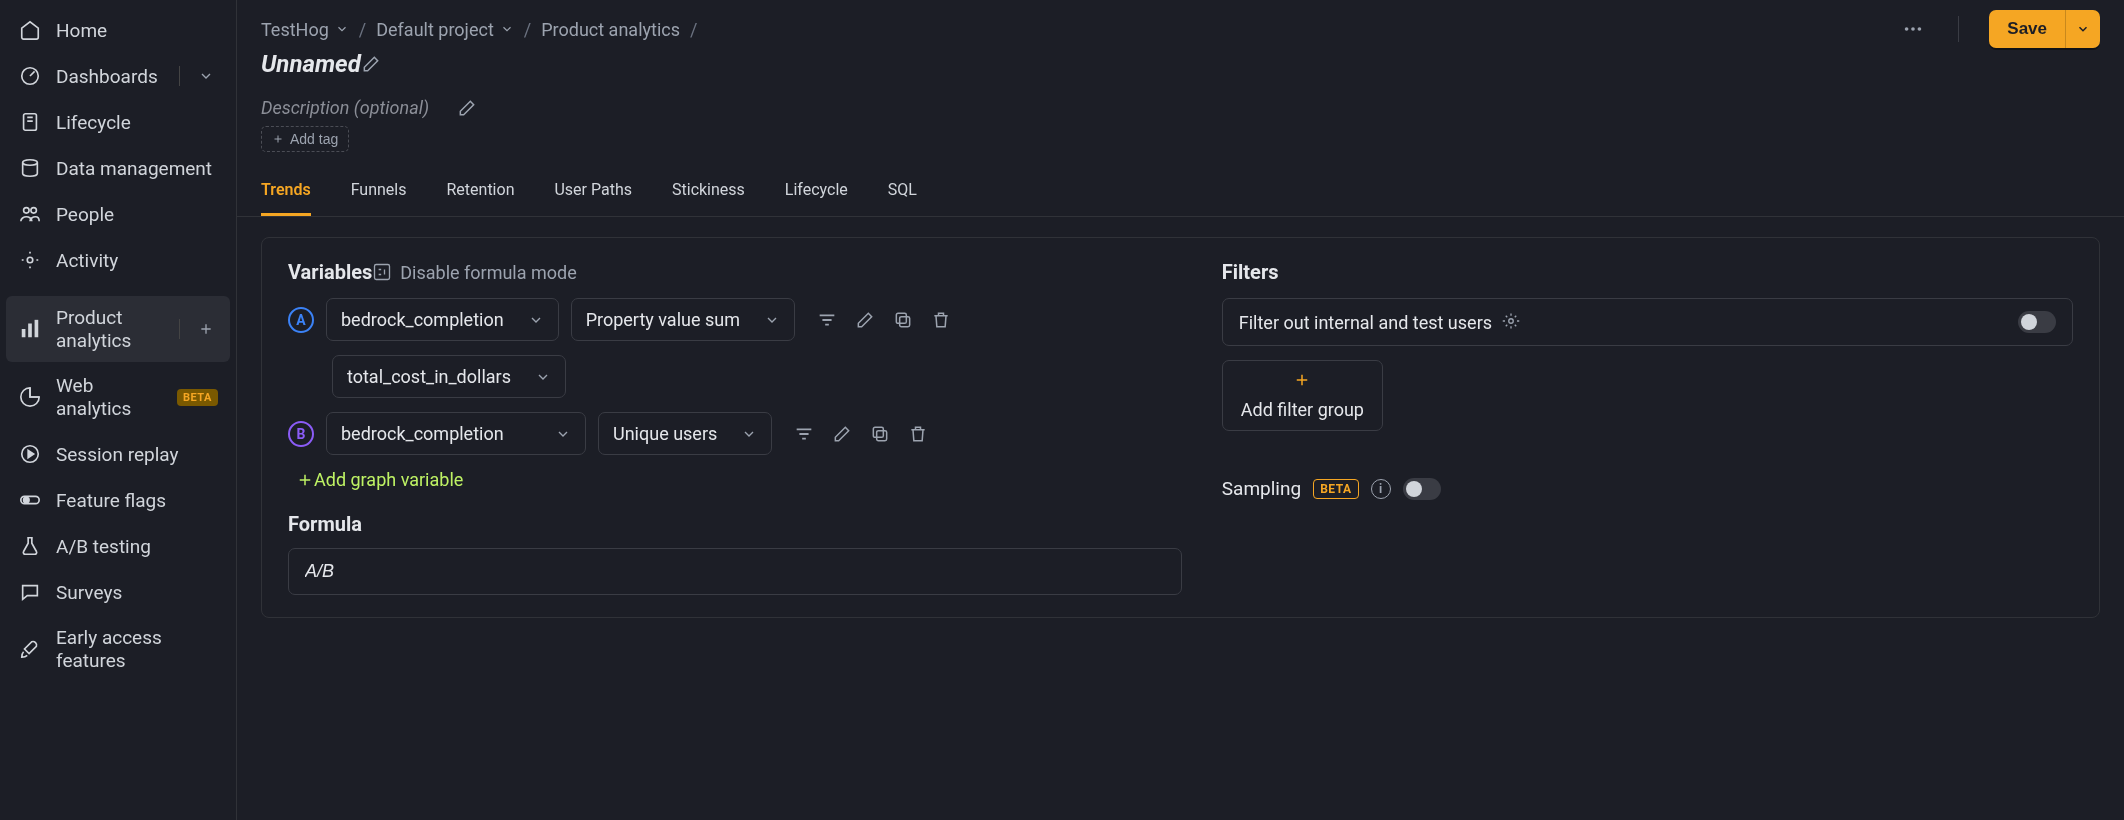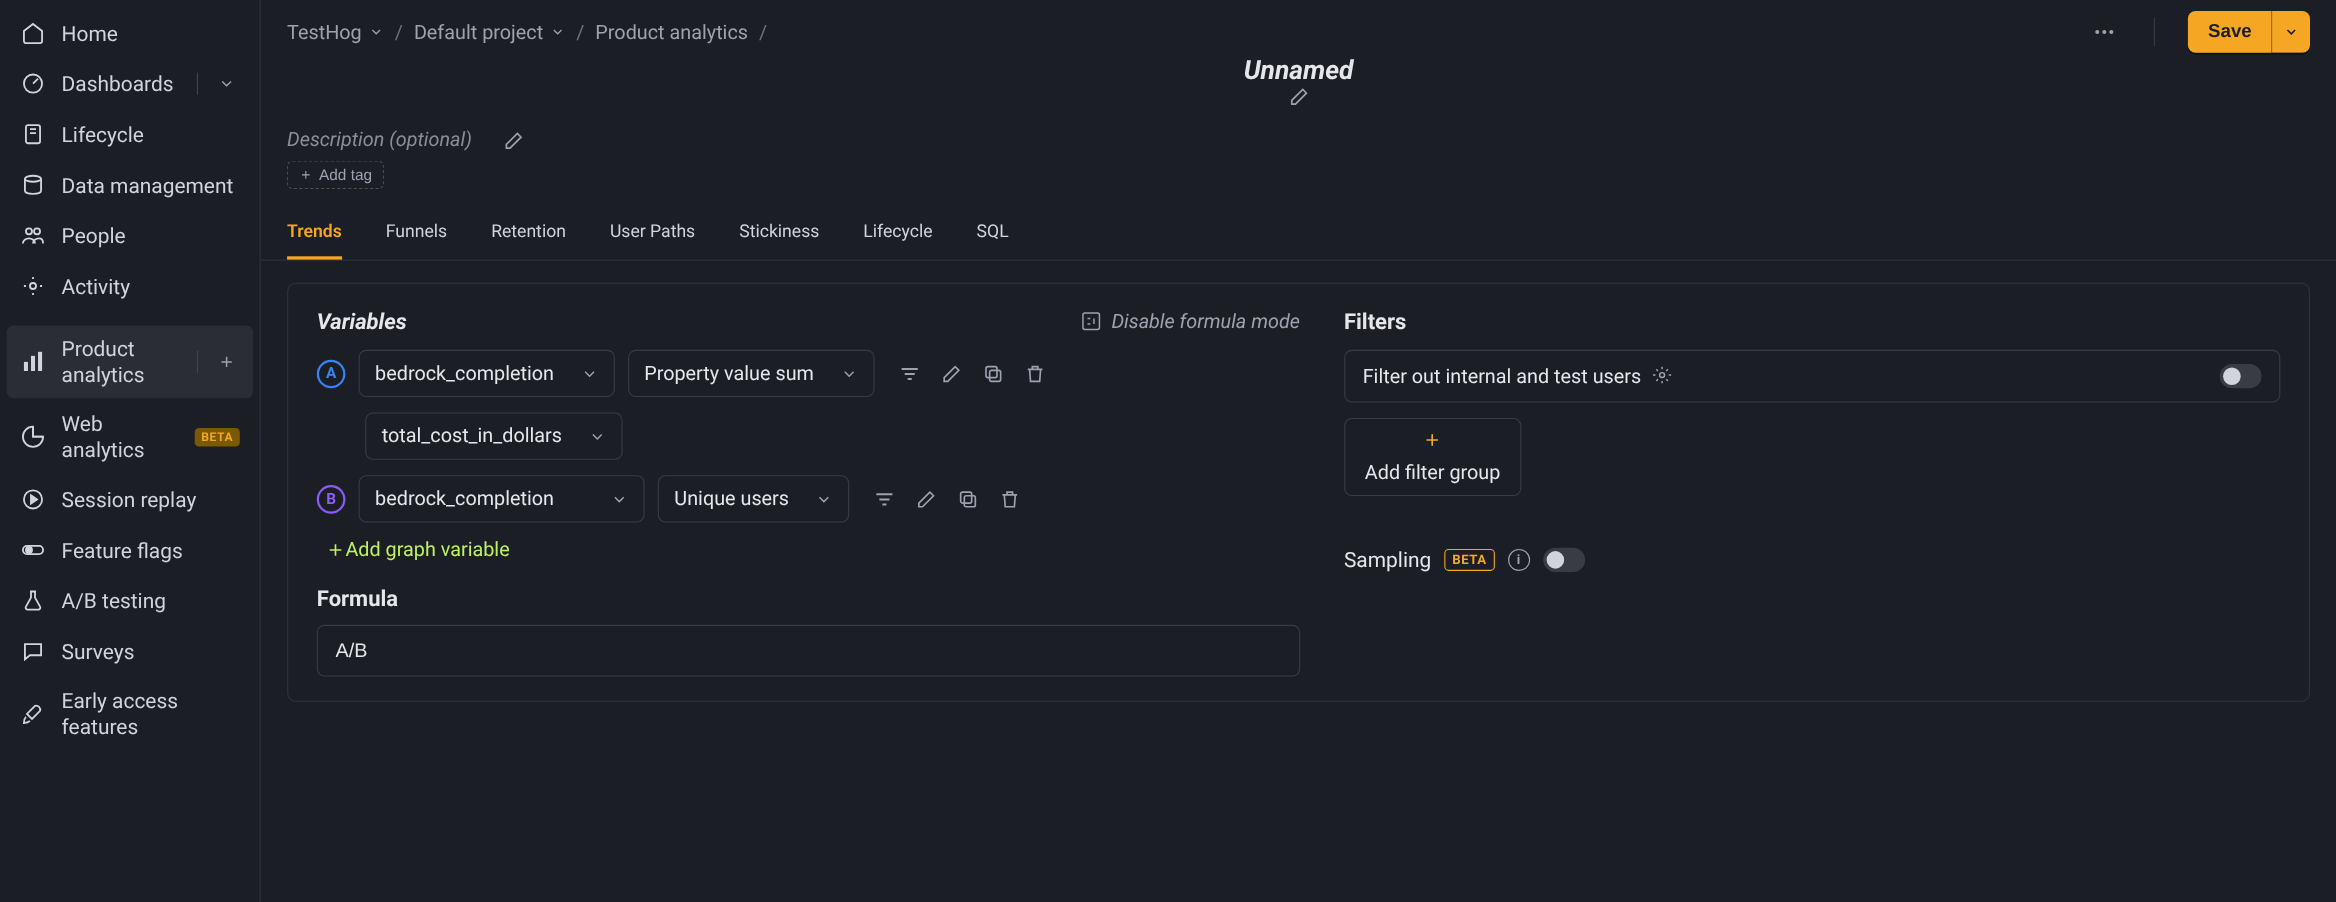--- a/index.html
+++ b/index.html
@@ -90,21 +90,21 @@
   border-left: 1px solid rgba(0,0,0,0.18);
   padding: 9px 10px;
   border-radius: 0 7px 7px 0;
   cursor: pointer;
   color: #1c1e26;
   display:flex; align-items:center;
 }
 .save-wrap { display:flex; box-shadow: 0 2px 0 rgba(0,0,0,.4); border-radius:7px; }
 
 .title-row {
-  display:flex; align-items:center; margin-top:2px;flex-direction:column;
+  display:flex; align-items:center; margin-top:2px;
 }
 .insight-title {
   font-style: italic;
   font-weight: 700;
   font-size: 24px;
   color: #e5e7eb;
 }
 .edit-icon { color:#9ca3af; cursor:pointer; }
 
 .desc-row {
@@ -144,23 +144,22 @@
   border: 1px solid #303238;
   border-radius: 8px;
   padding: 22px 26px;
   display: flex;
   gap: 40px;
 }
 .col-left { flex: 1.05; }
 .col-right { flex: 1; }
 
 .section-head {
-  display:flex; justify-content:space-between; align-items:center;
+  display:flex; align-items:center;
   margin-bottom: 14px;
-  font-style: italic;
 }
 .section-title { font-size: 20px; font-weight:700; color:#e5e7eb; }
 .disable-formula {
   display:flex; align-items:center; gap:8px;
   color:#9ca3af; font-size:18px; cursor:pointer;
 }
 
 .var-row { display:flex; align-items:center; gap:12px; margin-bottom: 14px; }
 .var-row.sub { margin-left: 44px; }
 .var-letter {
@@ -191,20 +190,21 @@
 .add-var { display:flex; align-items:center; gap:0; margin: 10px 0 22px 8px; color:#bef264; font-size:18px; cursor:pointer; }
 
 .formula-input {
   width:100%;
   background:#1c1e26;
   border:1px solid #3a3c44;
   border-radius:7px;
   padding: 12px 16px;
   color:#e5e7eb;
   font-size:18px;
+  font-style:italic;
 }
 
 .filter-box {
   border:1px solid #3a3c44;
   border-radius:7px;
   padding: 12px 16px;
   display:flex; align-items:center; justify-content:space-between;
   margin-bottom: 14px;
 }
 .filter-box .lbl { display:flex; align-items:flex-start; gap:10px; font-size:18px; }

